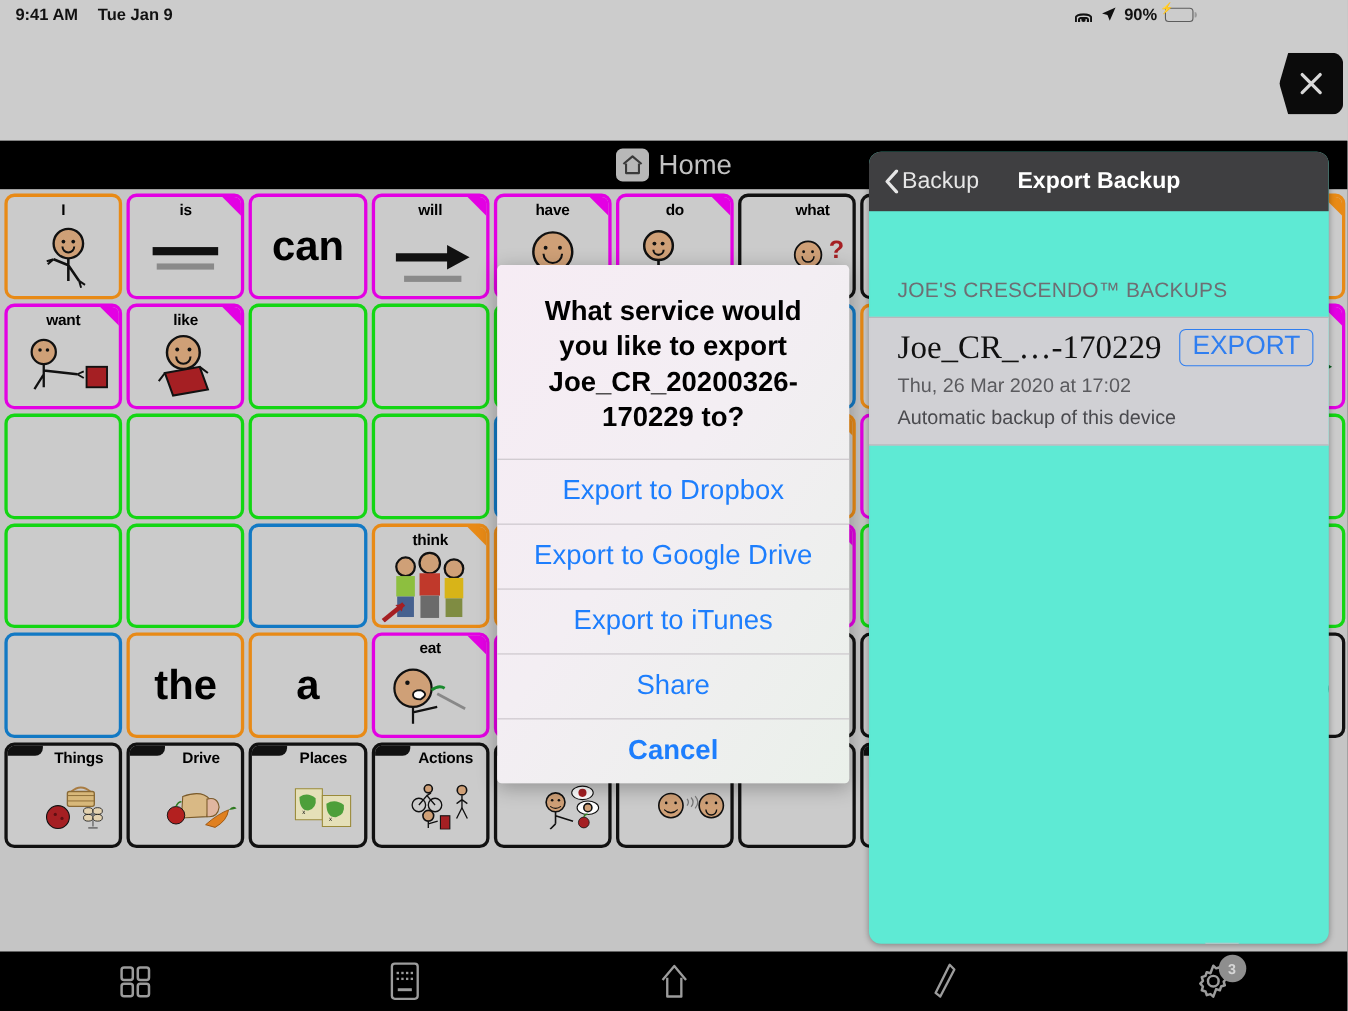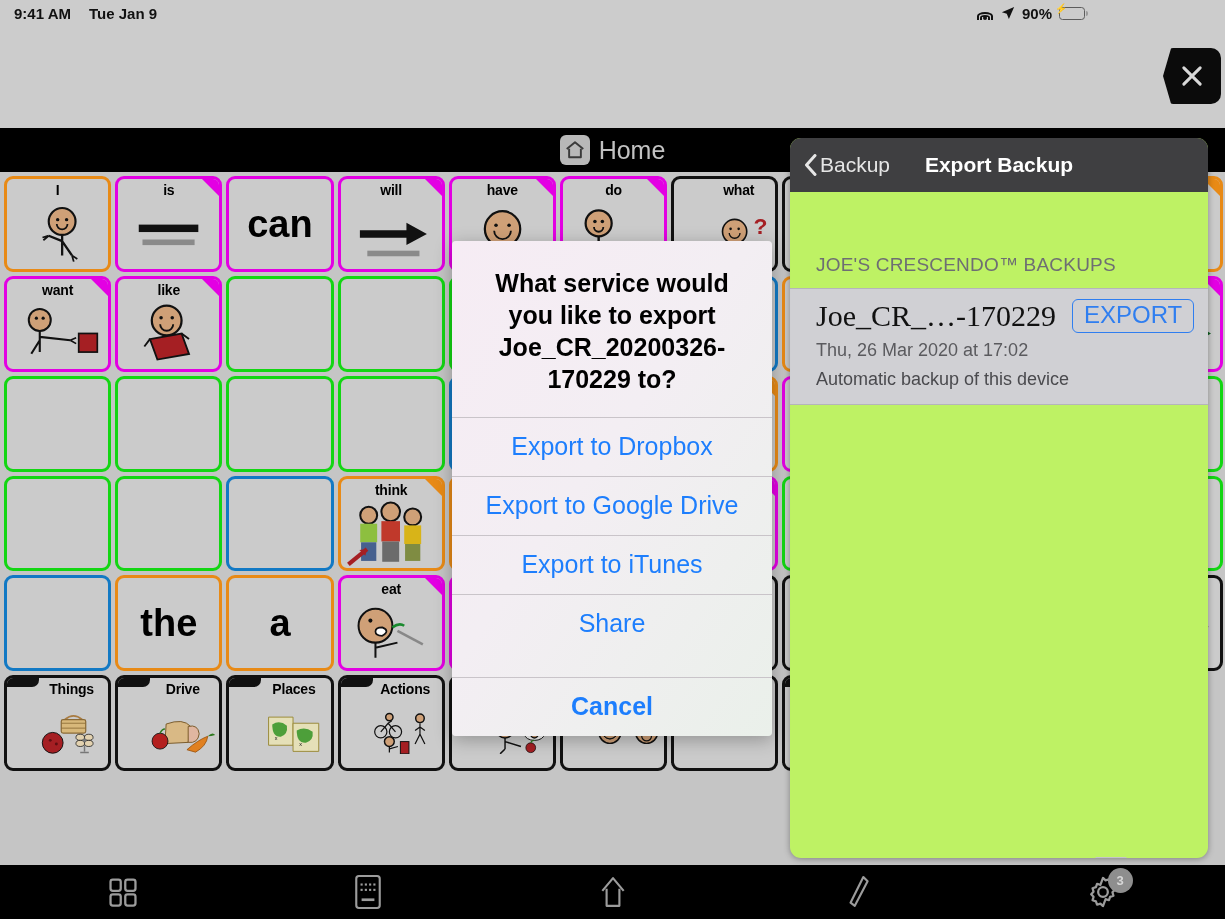--- a/index.html
+++ b/index.html
@@ -93,21 +93,21 @@
   #toolbar svg{stroke:#9c9c9c;fill:none;}
   .badge{
     position:absolute; right:2px; top:-2px; width:25px;height:25px;border-radius:50%;
     background:#8e8e8e;color:#d7d7d7;font-size:13px;font-weight:600;
     display:flex;align-items:center;justify-content:center;
   }
 
   
   #panel{
     position:absolute; left:790px; top:138px; width:418px; height:720px;
-    background:#bef264; border-radius:11px; overflow:hidden;
+    background:#5eead4; border-radius:11px; overflow:hidden;
     box-shadow:0 1px 6px rgba(0,0,0,.35);
   }
   #panel .navbar{
     height:54px; background:#3f3f41; display:flex; align-items:center; position:relative;
   }
   #panel .navbar .back{display:flex;align-items:center;gap:3px;margin-left:14px;cursor:pointer;}
   #panel .navbar .back .chev{width:13px;height:22px;}
   #panel .navbar .back span{color:#e6e6e6;font-size:21px;}
   #panel .navbar .title{
     position:absolute;left:0;right:0;text-align:center;color:#fff;font-size:21px;font-weight:bold;
@@ -142,21 +142,21 @@
     box-shadow:0 4px 18px rgba(0,0,0,.28);
   }
   #alert .msg{
     padding:26px 18px 22px; text-align:center; font-size:25px; font-weight:bold;
     line-height:1.28; color:#000;
   }
   #alert .opt{
     border-top:1px solid #c9c4c9; text-align:center; color:#1d7efd;
     font-size:25px; padding:14px 6px 15px; cursor:pointer;
   }
-  #alert .opt.bold{font-weight:bold;margin-top:24px;}
+  #alert .opt.bold{font-weight:bold;}
 </style>
 </head>
 <body>
 
 <div id="statusbar">
   <div class="left">
     <span>9:41 AM</span>
     <span>Tue Jan 9</span>
   </div>
   <div class="right">

